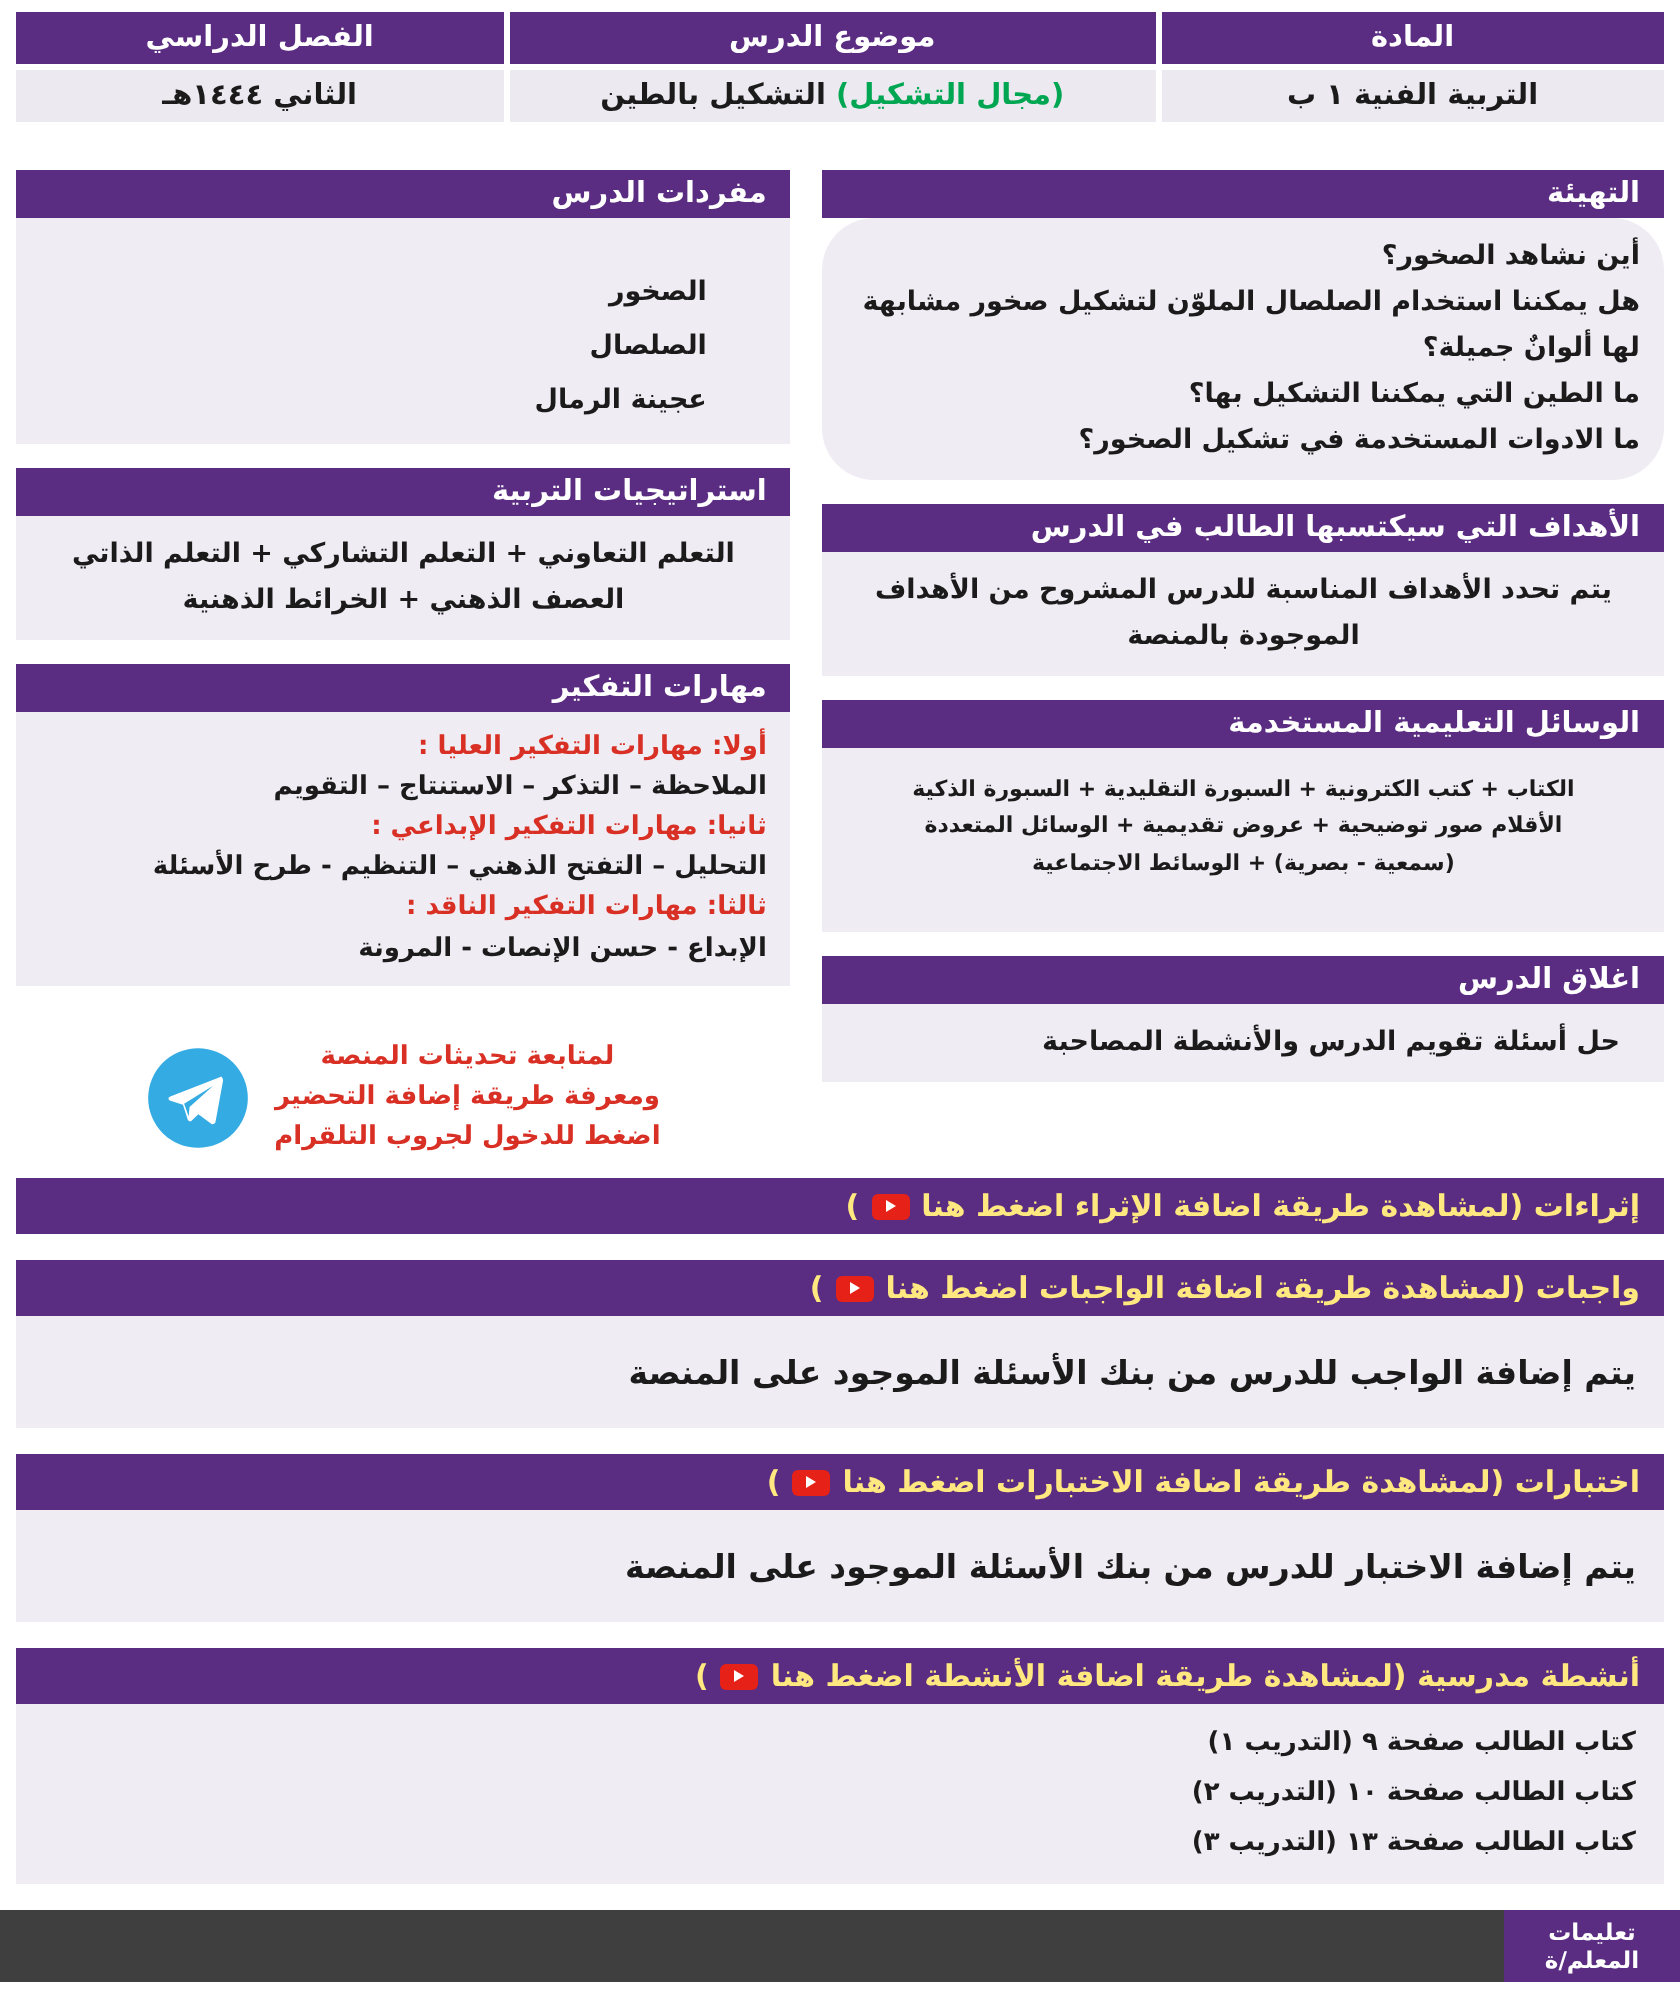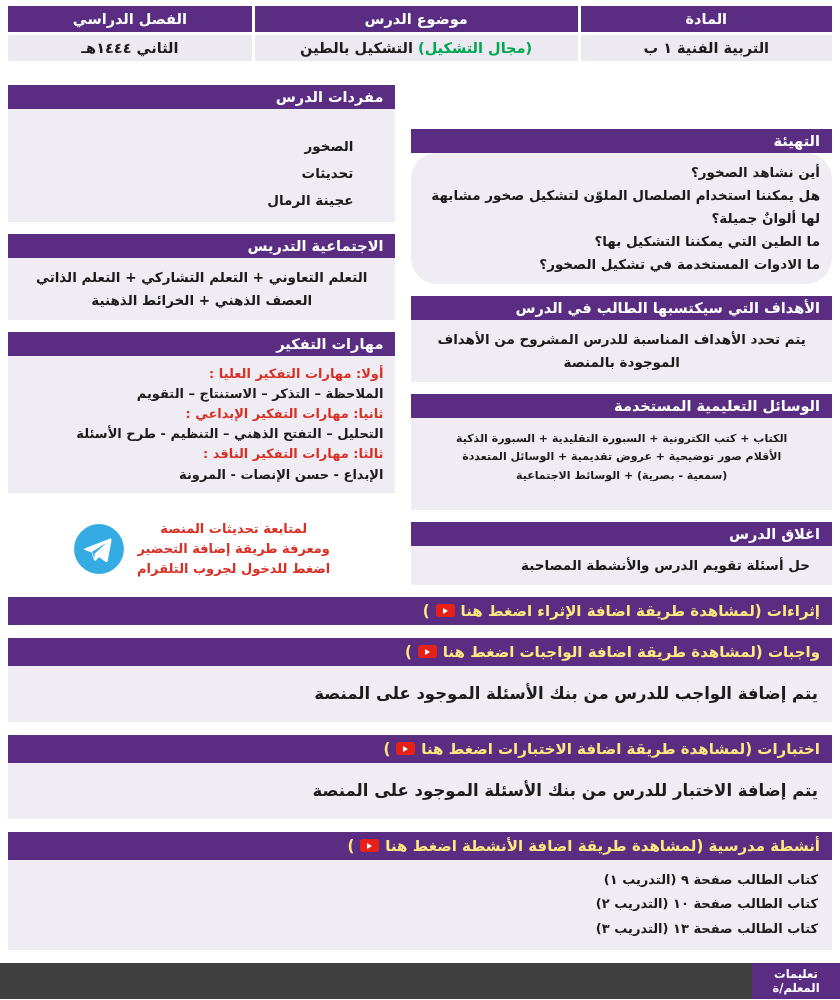--- a/index.html
+++ b/index.html
@@ -19,21 +19,21 @@
   
   .toprow{display:flex;gap:3px;margin-bottom:24px;}
   .topcell{display:flex;flex-direction:column;gap:3px;}
   .tc-subject{width:260px}.tc-topic{width:334px}.tc-term{width:252px}
   .tch{background:var(--purple);color:#fff;font-weight:bold;font-size:14.5px;text-align:center;padding:5px 0;}
   .tcv{background:#ecestf;background:#ece9f0;font-weight:bold;font-size:14.5px;text-align:center;padding:5px 4px;}
   .green-link{color:var(--green);}
 
   
   .cols{display:flex;gap:16px;align-items:flex-start;}
-  .col-main{width:469px;margin-top:44px;}
+  .col-main{width:469px;}
   .col-side{width:432px;}
   .sec{margin-bottom:12px;}
   .sec-h{background:var(--purple);color:#fff;font-weight:bold;font-size:14.5px;padding:4px 12px;text-align:right;}
   .sec-b{background:var(--panel);padding:8px 12px;font-size:13.5px;font-weight:bold;line-height:1.7;text-align:right;}
   .warmup-b{min-height:100px;border-radius:26px;}
   .goals-b{text-align:center;min-height:44px;}
   .aids-b{text-align:center;font-size:11px;min-height:92px;padding-top:12px;}
   .closing-b{min-height:24px;padding-right:22px;}
   .vocab-b{min-height:100px;padding:24px 42px 8px 12px;line-height:2;}
   .strat-b{text-align:center;min-height:44px;}
@@ -118,27 +118,27 @@
       </div>
 
     </div>
 
     <div class="col-side">
 
       <div class="sec">
         <div class="sec-h">مفردات الدرس</div>
         <div class="sec-b vocab-b">
           <div>الصخور</div>
-          <div>تحديثات</div>
+          <div>الصلصال</div>
           <div>عجينة الرمال</div>
         </div>
       </div>
 
       <div class="sec">
-        <div class="sec-h">الاجتماعية التدريس</div>
+        <div class="sec-h">استراتيجيات التربية</div>
         <div class="sec-b strat-b">
           <div>التعلم التعاوني + التعلم التشاركي + التعلم الذاتي</div>
           <div>العصف الذهني + الخرائط الذهنية</div>
         </div>
       </div>
 
       <div class="sec">
         <div class="sec-h">مهارات التفكير</div>
         <div class="sec-b think-b">
           <div class="think-label">أولا: مهارات التفكير العليا :</div>

